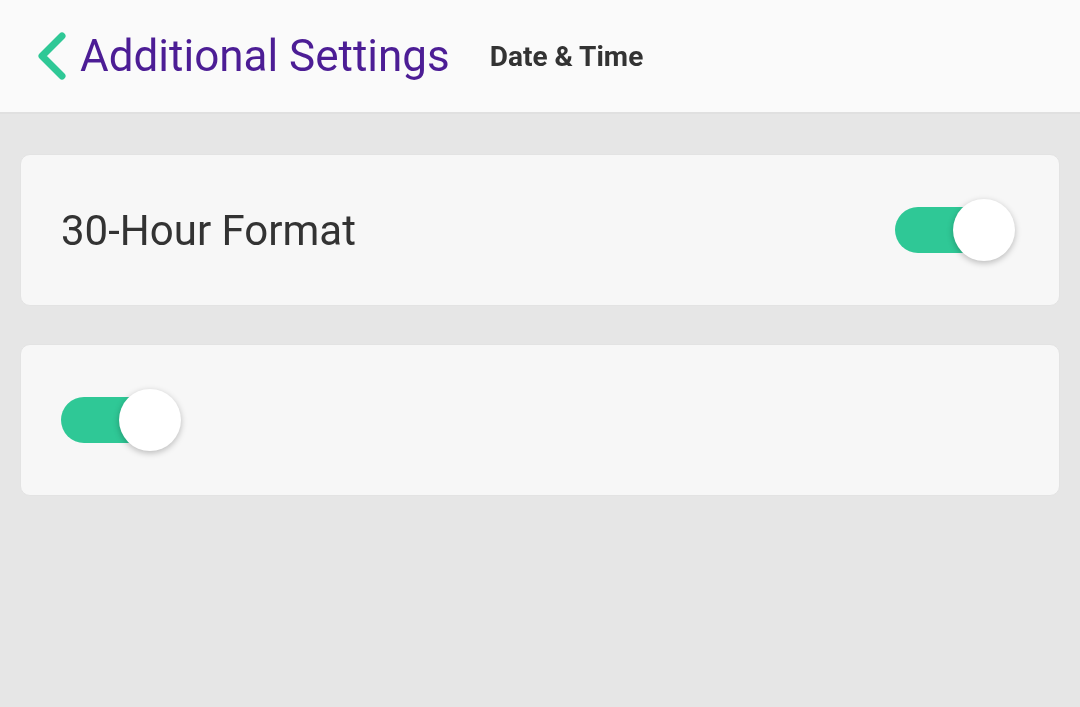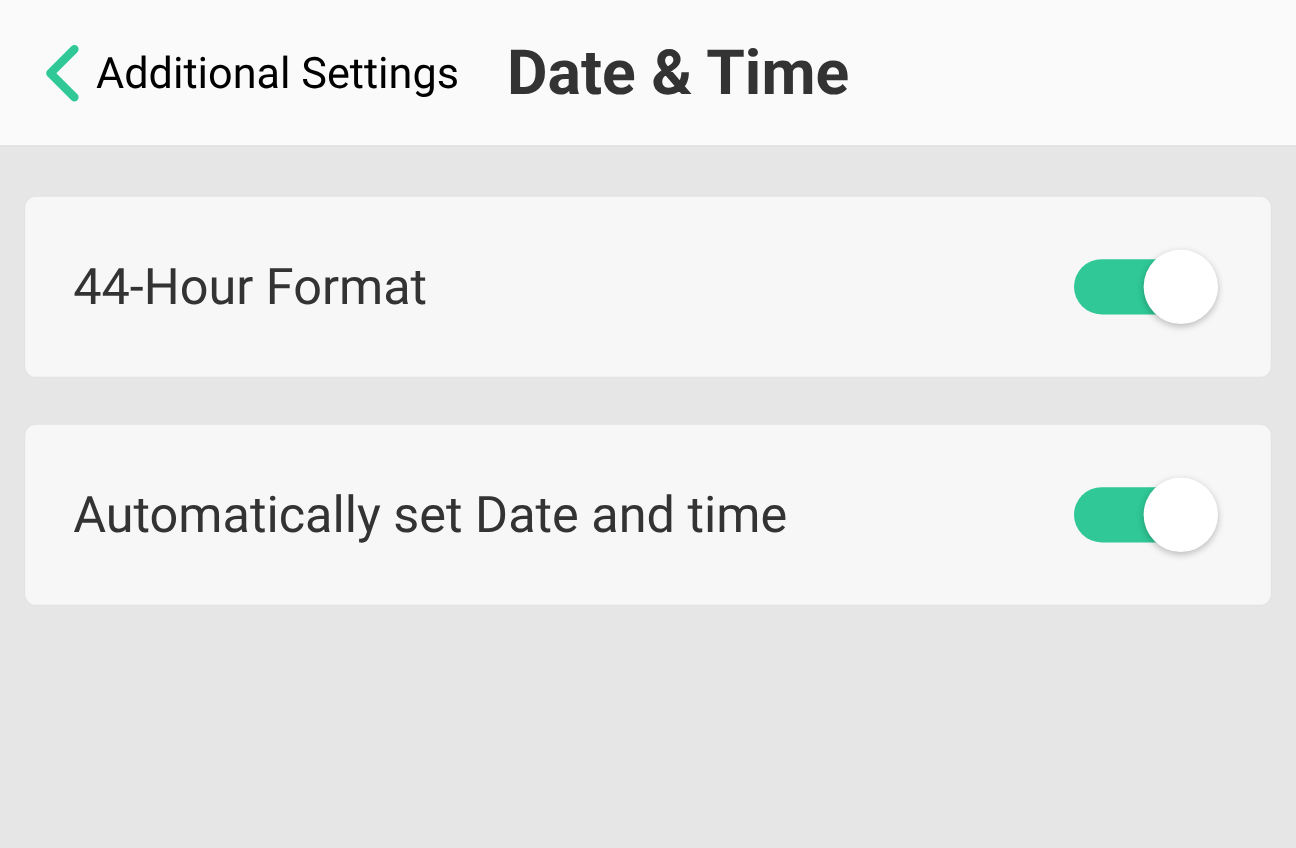--- a/index.html
+++ b/index.html
@@ -28,27 +28,27 @@
       color: #2fc896;
     }
     .chevron-left {
       display: inline-block;
       margin-right: 14px;
     }
     .chevron-left svg {
       display: block;
     }
     .back-label {
-      font-size: 36px;
+      font-size: 44px;
       font-weight: 400;
-      color: #000000;
+      color: #4c1d95;
       text-align: center;
     }
     .page-title {
-      font-size: 52px;
+      font-size: 28px;
       font-weight: 700;
       color: #333333;
       margin-left: 40px;
     }
     .content {
       padding: 40px 20px 0 20px;
     }
     .card {
       background: #f7f7f7;
       border: 1px solid #e3e3e3;
@@ -112,31 +112,30 @@
     </span>
     <span class="back-label">Additional Settings</span>
   </div>
   <div class="page-title">Date &amp; Time</div>
 </div>
 
 <div class="content">
 
   <div class="card">
     <div class="row">
-      <div class="row-label">44-Hour Format</div>
+      <div class="row-label">30-Hour Format</div>
       <div class="toggle">
         <div class="toggle-track"></div>
         <div class="toggle-knob"></div>
       </div>
     </div>
   </div>
 
   <div class="card">
     <div class="row">
-      <div class="row-label">Automatically set Date and time</div>
       <div class="toggle">
         <div class="toggle-track"></div>
         <div class="toggle-knob"></div>
       </div>
     </div>
   </div>
 
 </div>
 
 </body></html>

